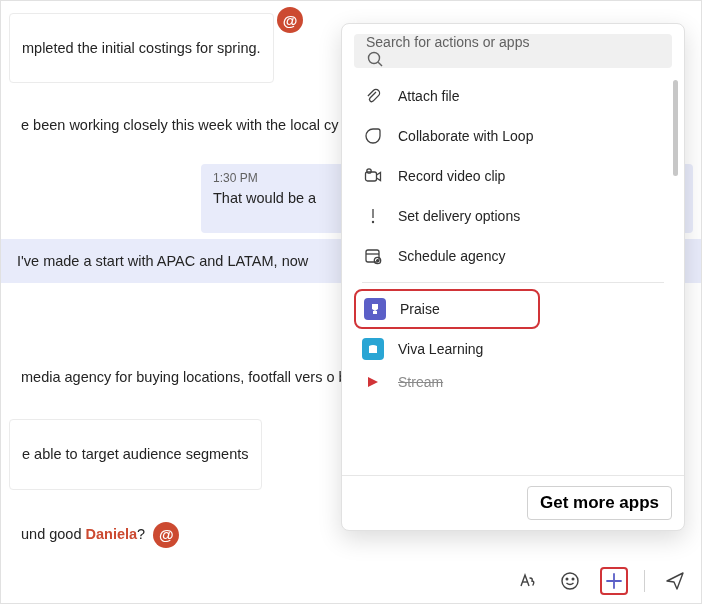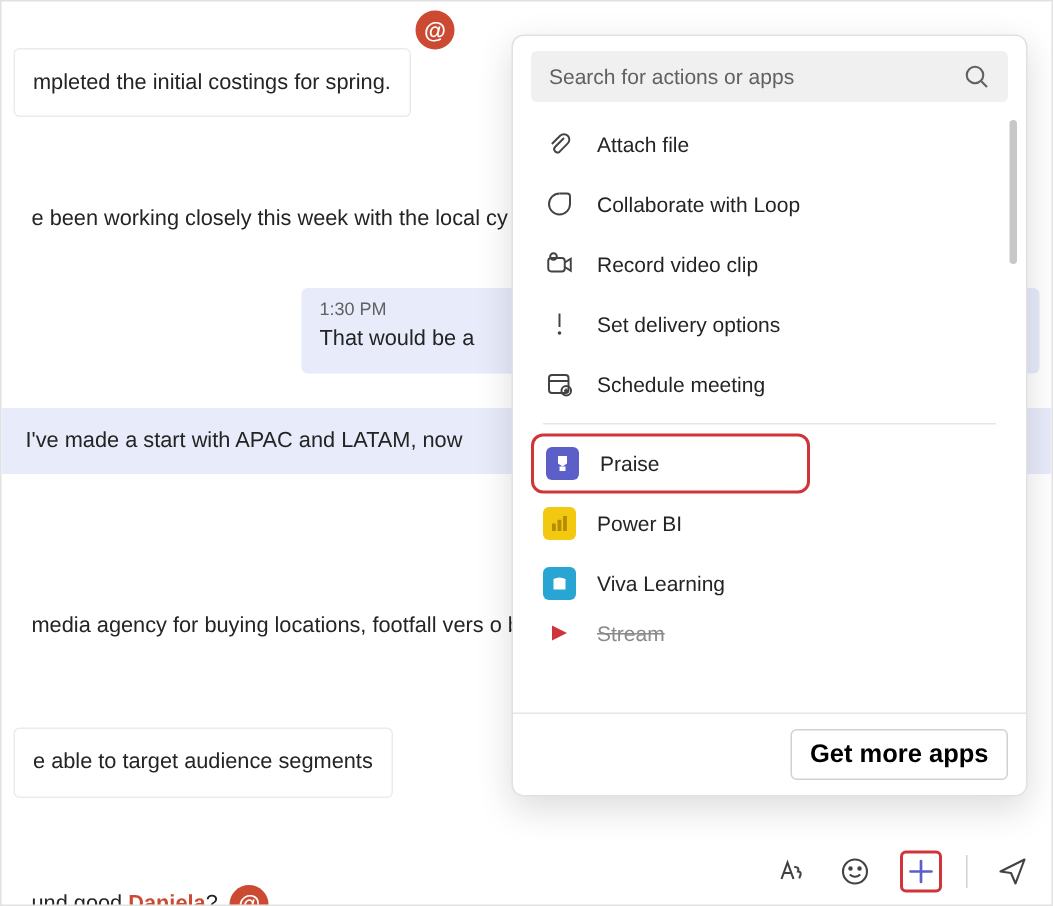--- a/index.html
+++ b/index.html
@@ -13,22 +13,22 @@
     position: relative;
     background: #fff;
     border: 1px solid #e1e1e1;
   }
   .chat-area {
     position: absolute;
     left: 0; top: 0; right: 0; bottom: 0;
     padding: 8px 0 60px 0;
   }
   .msg {
-    margin: 23px 8px;
-    padding: 12px 12px;
+    margin: 4px 8px;
+    padding: 24px 12px;
     border-radius: 4px;
     max-width: 560px;
     line-height: 1.4;
     font-size: 14.5px;
   }
   .msg.plain { background: #fff; border: 1px solid #ebebeb; display: inline-block; }
   .msg.text-only { background: transparent; }
   .msg.reply { background: #e8ebfa; margin-left: 200px; padding-top: 6px; }
   .msg .ts { font-size: 12px; color: #616161; margin-bottom: 2px; }
   .msg.band { background: #e8ebfa; margin: 6px 0; padding: 12px 16px; border-radius: 0; max-width: none; }
@@ -84,23 +84,24 @@
     display: flex;
     flex-direction: column;
     padding: 10px 0 0 0;
     z-index: 5;
   }
   .search {
     margin: 0 12px 8px 12px;
     background: #f0f0f0;
     border-radius: 4px;
     height: 34px;
-    display: flex; align-items: center;
+    display: flex; align-items: flex-start;
     padding: 0 12px;
     color: #616161;
+    flex-direction: column;
   }
   .search input {
     flex: 1;
     border: none; background: transparent; outline: none;
     font-size: 14px; color: #242424;
   }
   .search input::placeholder { color: #616161; }
   .list {
     flex: 1;
     overflow: hidden;
@@ -274,45 +275,35 @@
 
     <div class="item">
       <span class="iconbox">
         <svg width="20" height="20" viewBox="0 0 20 20" fill="none" stroke="currentColor" stroke-width="1.3">
           <rect x="3" y="4" width="13" height="12" rx="2"></rect>
             <path d="M3 8 h13"></path>
             <circle cx="14.5" cy="14.5" r="3.2"></circle>
             <path d="M14.5 13 v3 M13 14.5 h3"></path>
         </svg>
       </span>
-      <span>Schedule meeting</span>
+      <span>Schedule agency</span>
     </div>
 
     <div class="divider"></div>
 
     <div class="item praise-hl">
       <span class="iconbox app app-praise">
         <svg width="14" height="14" viewBox="0 0 14 14" fill="#fff">
           <path d="M4 2 h6 v5 l-3 2 -3 -2 Z"></path>
             <rect x="5" y="9" width="4" height="3"></rect>
         </svg>
       </span>
       <span>Praise</span>
     </div>
 
-    <div class="item">
-      <span class="iconbox app app-pbi">
-        <svg width="14" height="14" viewBox="0 0 14 14" fill="#b58b00">
-          <rect x="2" y="7" width="2.5" height="5"></rect>
-            <rect x="5.7" y="4.5" width="2.5" height="7.5"></rect>
-            <rect x="9.4" y="2" width="2.5" height="10"></rect>
-        </svg>
-      </span>
-      <span>Power BI</span>
-    </div>
 
     <div class="item">
       <span class="iconbox app app-viva">
         <svg width="14" height="14" viewBox="0 0 14 14" fill="#fff">
           <path d="M3 4 h8 v7 h-8 Z M3 4 Q7 2 11 4"></path>
         </svg>
       </span>
       <span>Viva Learning</span>
     </div>
 

